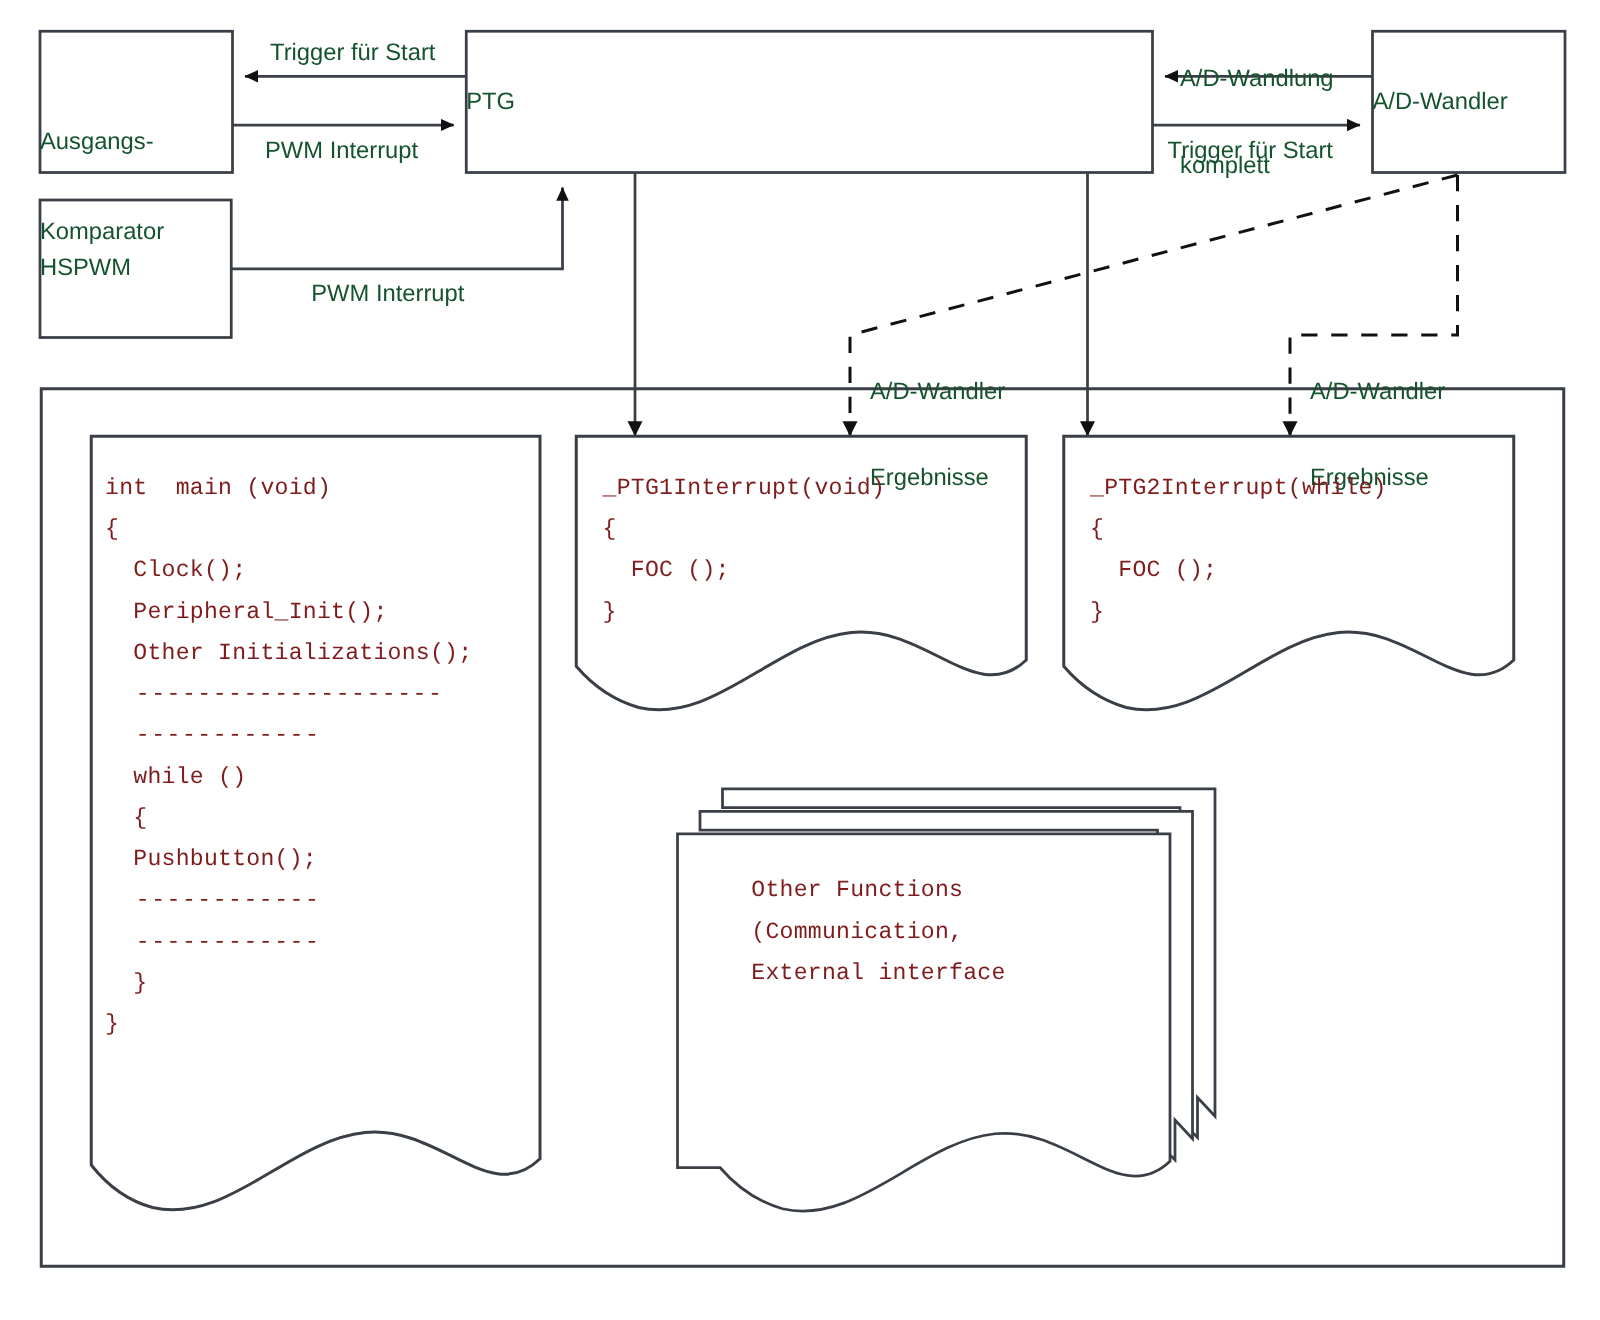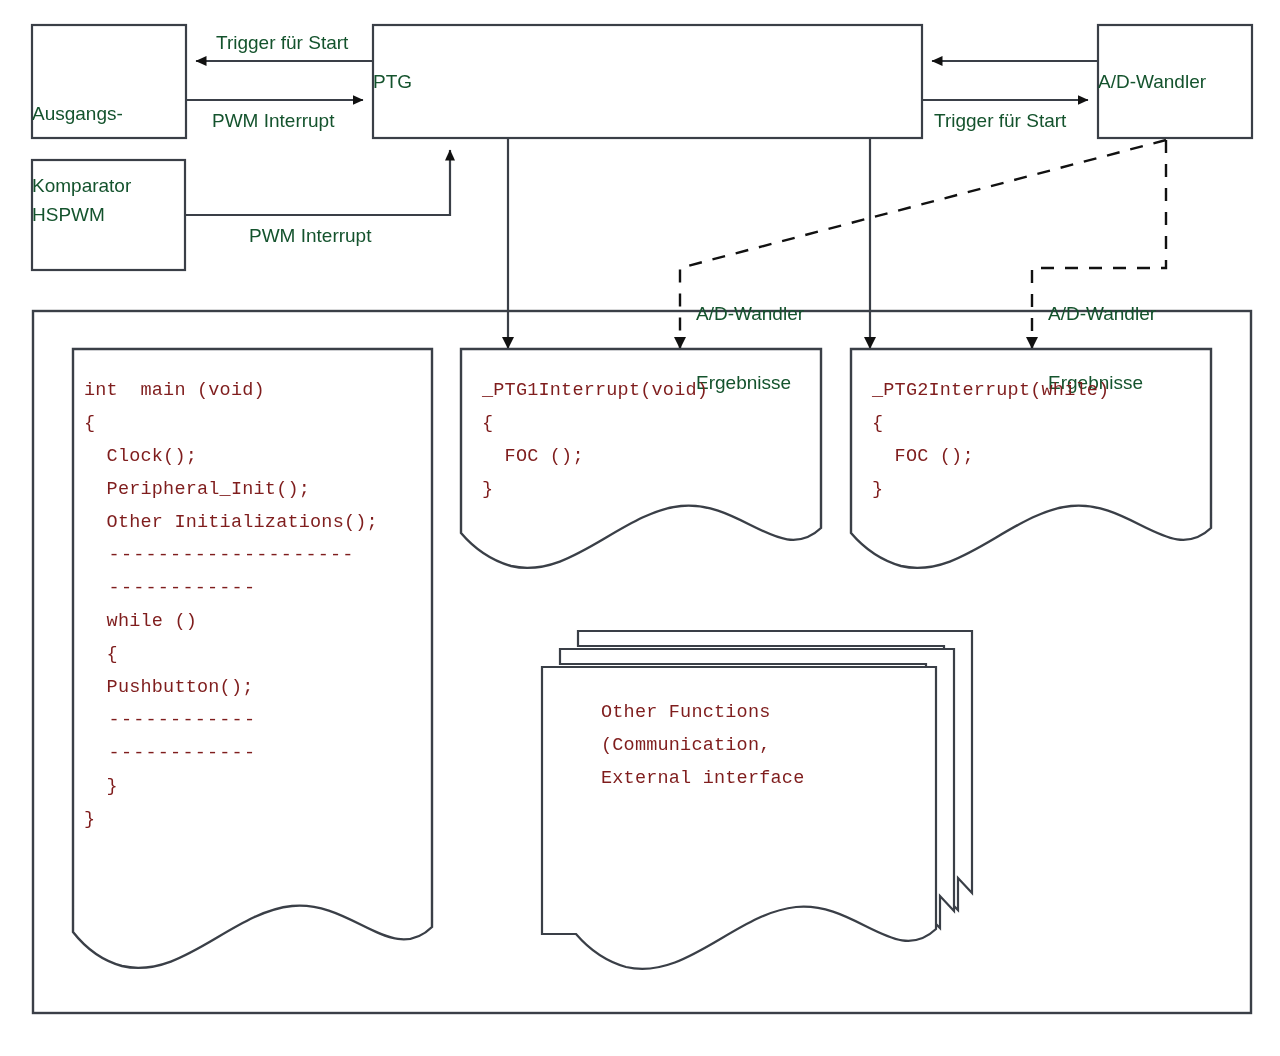--- a/index.html
+++ b/index.html
@@ -128,20 +128,24 @@
   <div class="lbl box-label" style="left:373px; top:70px; width:549px;">PTG</div>
 
   <div class="lbl box-label" style="left:1098px; top:70px; width:154px;">A/D-Wandler</div>
 
   <div class="lbl" style="left:216px; top:31px;">Trigger für Start</div>
 
   <div class="lbl" style="left:212px; top:109px;">PWM Interrupt</div>
 
   <div class="lbl" style="left:249px; top:224px;">PWM Interrupt</div>
 
+  <div class="lbl" style="left:944px; top:6px;">
+    <div>A/D-Wandlung</div>
+    <div>komplett</div>
+  </div>
 
   <div class="lbl" style="left:934px; top:109px;">Trigger für Start</div>
 
   <div class="lbl" style="left:696px; top:256px;">
     <div>A/D-Wandler</div>
     <div>Ergebnisse</div>
   </div>
 
   <div class="lbl" style="left:1048px; top:256px;">
     <div>A/D-Wandler</div>

